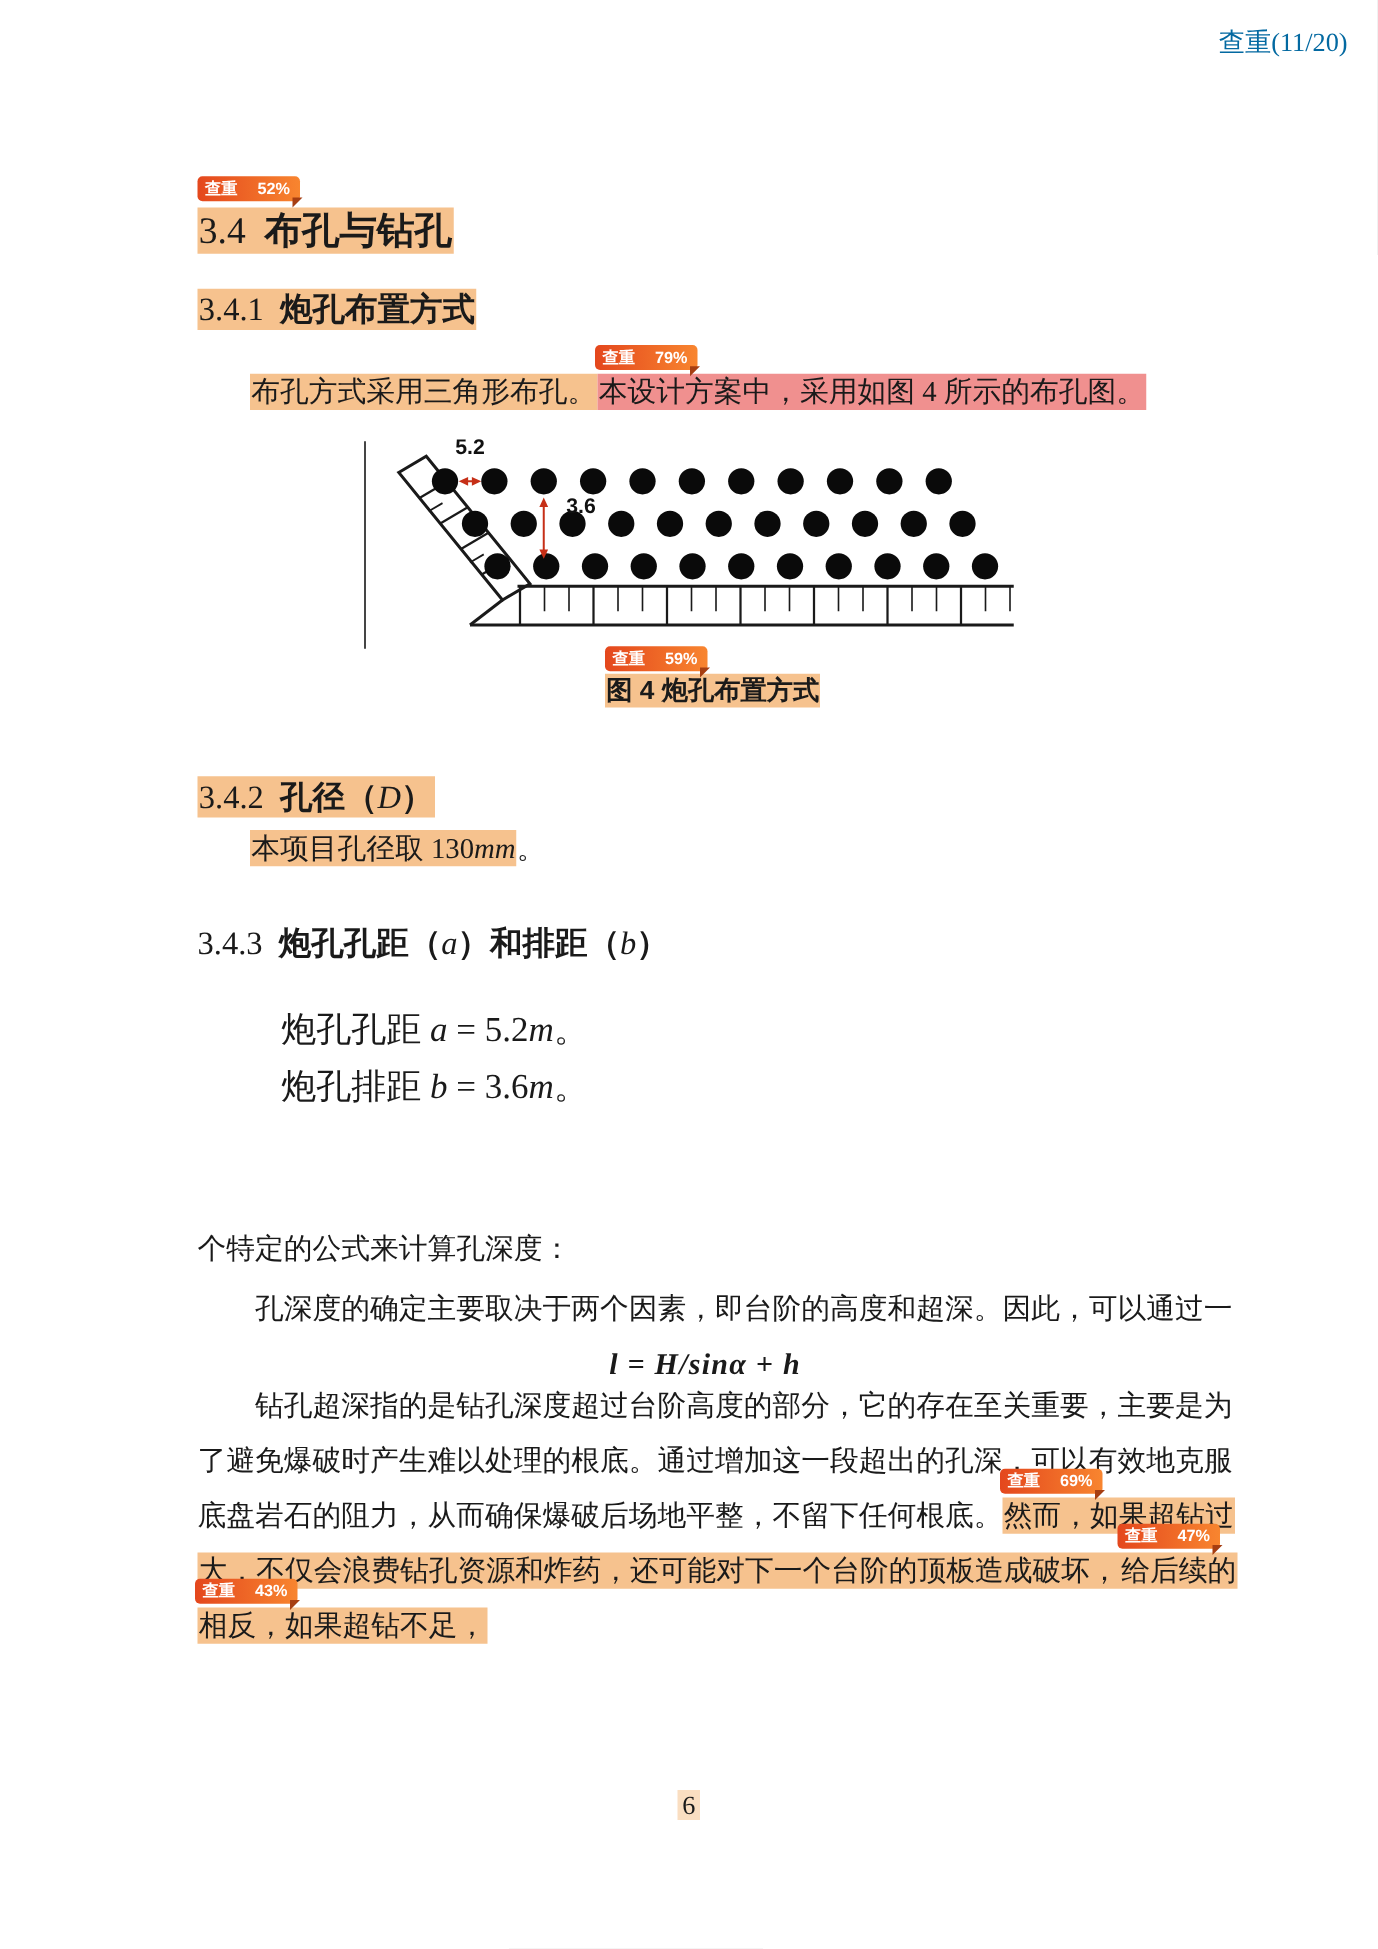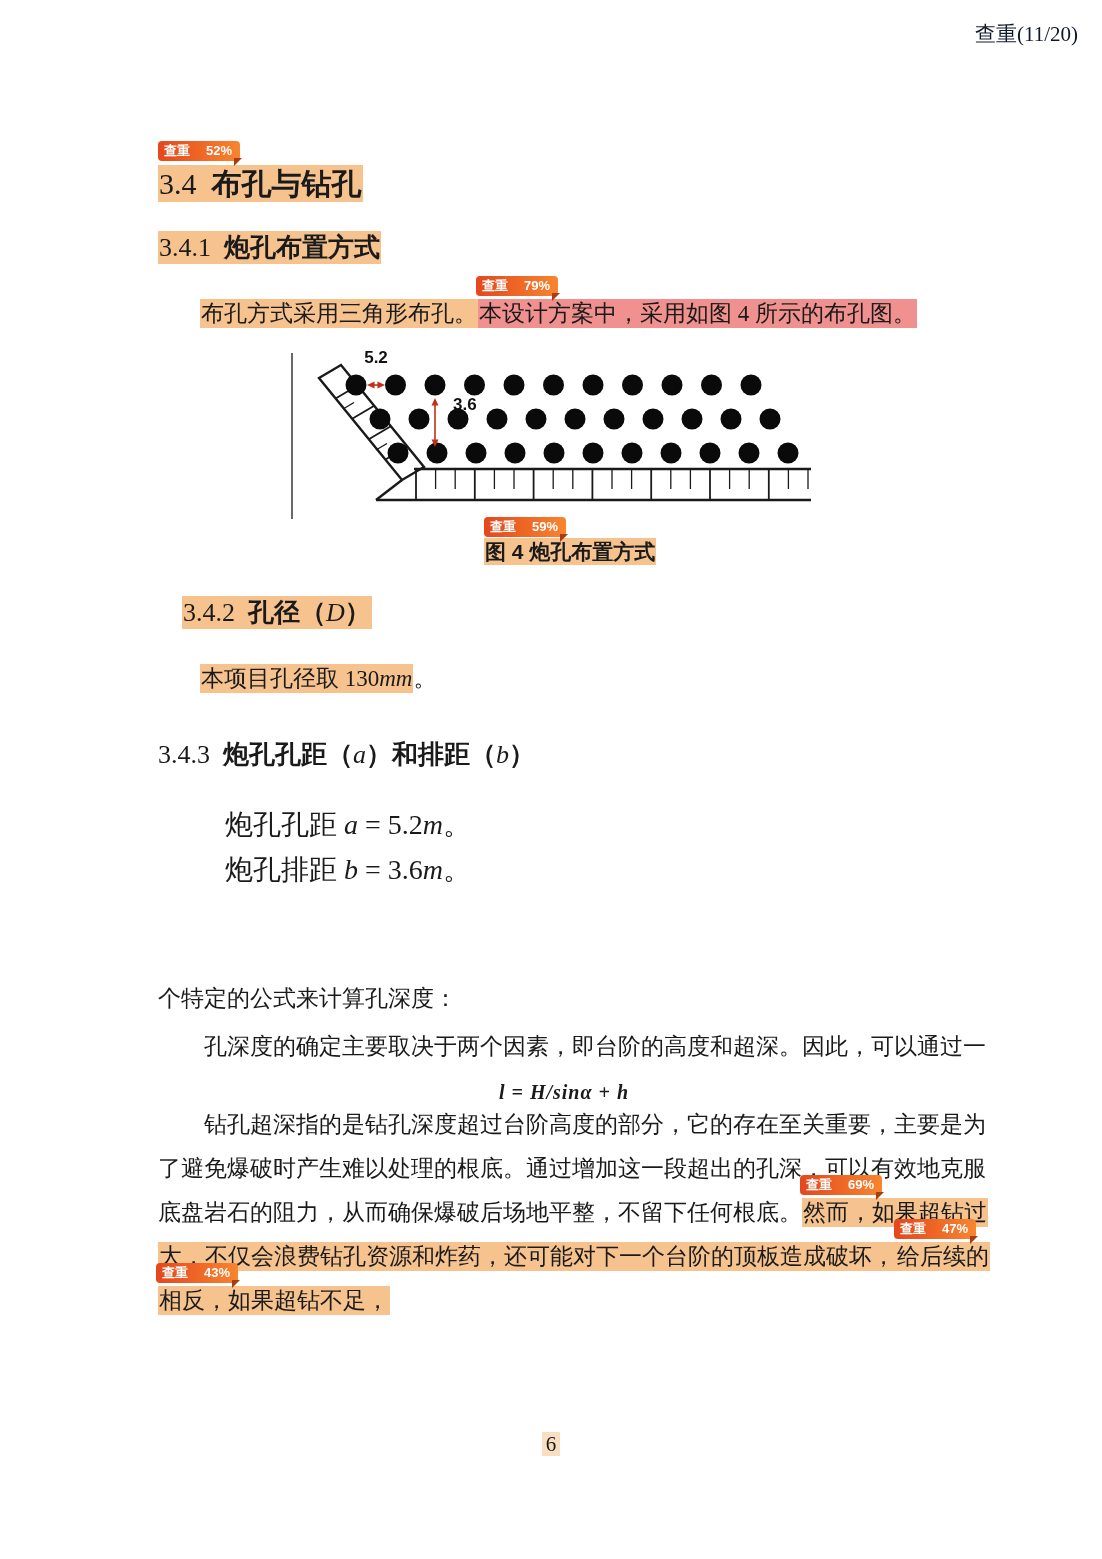--- a/index.html
+++ b/index.html
@@ -3,21 +3,21 @@
 <meta charset="utf-8">
 <style>
   html,body{margin:0;padding:0;background:#e8e8e8;}
   #page{
     position:relative;width:1102px;height:1559px;margin:0 auto;
     background:#ffffff;overflow:hidden;
     font-family:"Liberation Serif","DejaVu Serif",serif;color:#1a1a1a;
   }
   .hdr{
     position:absolute;top:20px;right:24px;
-    font-size:21px;color:#0f172a;
+    font-size:21px;color:#0369a1;
   }
   
   .badge{
     position:relative;display:inline-flex;align-items:flex-start;gap:16px;
     background:linear-gradient(90deg,#e4471d,#f8852f);
     color:#fff;font-family:"Liberation Sans",sans-serif;
     font-size:13px;font-weight:bold;line-height:1;
     padding:3px 8px 4px 6px;border-radius:4px;white-space:nowrap;
     z-index:5;
   }
@@ -45,29 +45,29 @@
   #h34{position:absolute;left:158px;top:141px;}
   #h34 .heading{margin-top:3px;}
   #h341{position:absolute;left:158px;top:230px;}
   #p341{position:absolute;left:200px;top:297px;font-size:23px;line-height:34px;}
   #figure{position:absolute;left:288px;top:347px;}
   #caption-block{position:absolute;left:484px;top:517px;}
   #caption-block .cap{
     font-family:"Liberation Sans","DejaVu Sans",sans-serif;font-weight:bold;
     font-size:21px;margin-top:1px;white-space:nowrap;
   }
-  #h342{position:absolute;left:158px;top:595px;margin-left:24px;}
+  #h342{position:absolute;left:158px;top:620px;}
   #p342{position:absolute;left:200px;top:663px;font-size:23px;}
   #h343{position:absolute;left:158px;top:737px;}
   #p343{position:absolute;left:225px;top:802px;font-size:28px;line-height:45px;}
   #h344{position:absolute;left:158px;top:908px;}
   #p344a{position:absolute;left:158px;top:975px;width:812px;font-size:23px;line-height:48px;}
   #formula-line{text-align:center;line-height:42px;}
   #formula-line .formula{
-    font-size:20px;font-weight:bold;font-style:italic;letter-spacing:1px;
+    font-size:24px;font-weight:bold;font-style:italic;letter-spacing:1px;
   }
   #p344b{position:absolute;left:158px;top:1103px;width:824px;font-size:23px;line-height:44px;}
   #pagenum{position:absolute;left:0;right:0;top:1432px;text-align:center;font-size:21px;}
   #pagenum span{background:rgba(246,194,142,.55);padding:0 4px;}
   
   #fig-svg .ink{stroke:#1a1a1a;fill:none;}
   #fig-svg circle{fill:#0a0a0a;}
   #fig-svg .dim{stroke:#c62f17;stroke-width:1.6;}
   #fig-svg .dimhead{fill:#c62f17;stroke:none;}
   #fig-svg text{

